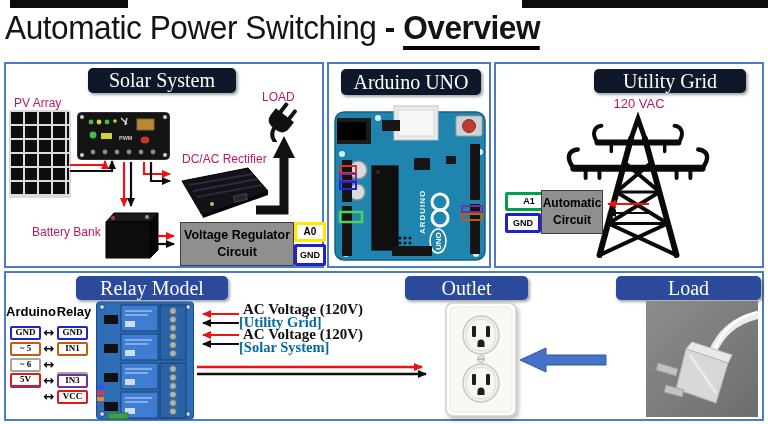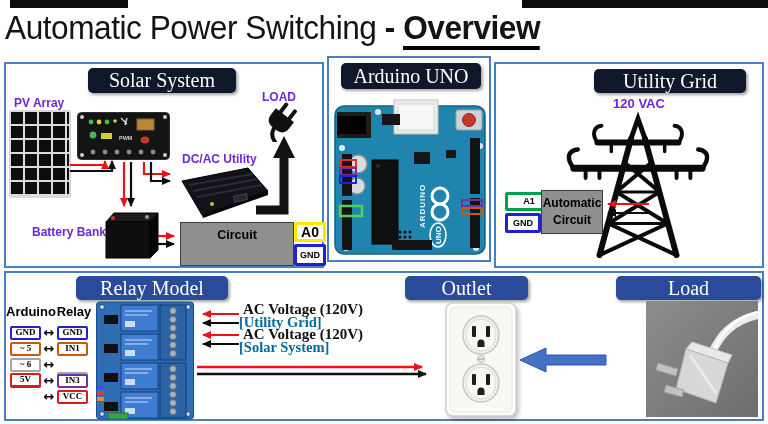--- a/index.html
+++ b/index.html
@@ -9,21 +9,21 @@
   .topbar{position:absolute;top:0;height:8px;background:#0d0d0d}
   .title{position:absolute;left:5px;top:8px;white-space:nowrap;font-size:34px;color:#141414;
     letter-spacing:-.5px;transform:scaleX(.93);transform-origin:0 0}
   .title .bold{font-weight:bold}
   .title .em{font-weight:bold;border-bottom:4px solid #000;padding-bottom:0}
   .panel{position:absolute;background:#fff;border:2.5px solid #4a7cc7}
   .hdr{position:absolute;color:#fff;font-family:"Liberation Serif",serif;text-align:center;
     border-radius:5px;box-shadow:1.5px 2px 3px rgba(0,0,0,.35)}
   .hdr.teal{background:#0f172a}
   .hdr.blue{background:#2b4a9c}
-  .lbl{position:absolute;font-weight:bold;font-size:12px;white-space:nowrap;color:#6d28d9}
+  .lbl{position:absolute;font-weight:normal;font-size:12px;white-space:nowrap;color:#be185d}
   .pin{position:absolute;background:#fff;text-align:center;font-weight:bold;color:#000;border-radius:2px}
   .graybox{position:absolute;background:#8f8f8f;border:1.5px solid #3f3f3f;color:#000;
     font-weight:bold;text-align:center}
   .wires{position:absolute;left:0;top:0;pointer-events:none}
   .pv{position:absolute;background-color:#0d0d0d;border:2.5px solid #d9d9d9;border-radius:2px;
     background-image:
       repeating-linear-gradient(to right,transparent 0 12.5px,#dcdcdc 12.5px 14px),
       repeating-linear-gradient(to bottom,transparent 0 12.5px,#dcdcdc 12.5px 14px)}
   .pill{position:absolute;width:31px;height:14px;background:#fff;border:2.5px solid #000;border-radius:2px;
     font:bold 9px/9.5px "Liberation Serif",serif;text-align:center;color:#000}
@@ -77,42 +77,43 @@
   <div class="lbl" style="left:256px;top:26px">LOAD</div>
   <svg class="abs" style="left:250px;top:38px" width="46" height="40" viewBox="0 0 46 40">
     <g transform="rotate(38 23 20)" fill="#101010">
       <rect x="16" y="0" width="4" height="12" rx="1.5"></rect>
         <rect x="27" y="0" width="4" height="12" rx="1.5"></rect>
       <path d="M12,11 h23 v8 q0,8 -8,9 h-7 q-8,-1 -8,-9 z"></path>
       <path d="M23,28 q1,8 9,10" stroke="#101010" stroke-width="4" fill="none" stroke-linecap="round"></path>
     </g>
   </svg>
 
-  <div class="lbl" style="left:176px;top:88px">DC/AC Utility</div>
+  <div class="lbl" style="left:176px;top:88px">DC/AC Rectifier</div>
   <svg class="abs" style="left:170px;top:100px" width="94" height="54" viewBox="0 0 94 54">
     <polygon points="6,17 72,4 92,27 26,51" fill="#12121a" stroke="#000"></polygon>
     <path d="M13,21 L77,10 M17,27 L82,15 M21,33 L86,21" stroke="#2c2c36" stroke-width="2" fill="none"></path>
     <polygon points="26,51 92,27 92,31 27,54" fill="#05050a"></polygon>
     <circle cx="36" cy="40" r="2" fill="#cfc23a"></circle>
     <rect x="58" y="31" width="13" height="6" fill="#26262e" stroke="#44444e" transform="rotate(-12 64 34)"></rect>
   </svg>
 
   <div class="lbl" style="left:26px;top:161px">Battery Bank</div>
   <svg class="abs" style="left:94px;top:146px" width="60" height="50" viewBox="0 0 60 50">
     <polygon points="6,12 14,3 58,3 50,12" fill="#1c1c1c" stroke="#000"></polygon>
     <polygon points="50,12 58,3 58,40 50,48" fill="#060606" stroke="#000"></polygon>
     <rect x="6" y="12" width="44" height="36" fill="#0e0e0e" stroke="#000"></rect>
     <circle cx="13" cy="8" r="2" fill="#c0392b"></circle>
       <circle cx="47" cy="7" r="2" fill="#9a9a9a"></circle>
   </svg>
 
   <div class="graybox" style="left:174px;top:158px;width:114px;height:44px;font-size:12.5px;line-height:17px;padding-top:4px">
+    <div>Voltage Regulator</div>
     <div>Circuit</div>
   </div>
-  <div class="pin" style="left:288px;top:158px;width:32px;height:20px;border:3px solid #ffe800;font-size:14px;line-height:14px">A0</div>
+  <div class="pin" style="left:288px;top:158px;width:32px;height:20px;border:3px solid #ffe800;font-size:10px;line-height:14px">A0</div>
   <div class="pin" style="left:288px;top:180px;width:32px;height:22px;border:3px solid #2121cc;font-size:9px;line-height:16px">GND</div>
 
   <svg class="wires" width="320" height="206" viewBox="0 0 320 206">
     <defs>
       <marker id="mr-s" markerWidth="9" markerHeight="8" refX="8" refY="4" orient="auto" markerUnits="userSpaceOnUse">
           <path d="M0,0 L9,4 L0,8 Z" fill="#ee1111"></path>
         </marker>
       <marker id="mb-s" markerWidth="9" markerHeight="8" refX="8" refY="4" orient="auto" markerUnits="userSpaceOnUse">
           <path d="M0,0 L9,4 L0,8 Z" fill="#0d0d0d"></path>
         </marker>
@@ -123,21 +124,21 @@
     <path d="M125,98 V142" stroke="#0d0d0d" stroke-width="2.2" fill="none" marker-end="url(#mb-s)"></path>
     <path d="M138,98 V110 H164" stroke="#ee1111" stroke-width="2.2" fill="none" marker-end="url(#mr-s)"></path>
     <path d="M145,98 V117 H164" stroke="#0d0d0d" stroke-width="2.2" fill="none" marker-end="url(#mb-s)"></path>
     <path d="M152,172 H168" stroke="#ee1111" stroke-width="2.2" fill="none" marker-end="url(#mr-s)"></path>
     <path d="M152,180 H168" stroke="#0d0d0d" stroke-width="2.2" fill="none" marker-end="url(#mb-s)"></path>
     <path d="M250,146 H278 V92" stroke="#111" stroke-width="9" fill="none"></path>
     <polygon points="267,94 289,94 278,72" fill="#111"></polygon>
   </svg>
 </div>
 
-<div class="panel" style="left:327px;top:56px;width:164px;height:206px">
+<div class="panel" style="left:327px;top:62px;width:164px;height:206px">
   <div class="hdr teal" style="left:12px;top:5px;width:140px;height:26px;font-size:20px;line-height:26px">Arduino UNO</div>
   <svg class="abs" style="left:5px;top:40px" width="152" height="158" viewBox="0 0 152 158">
     <rect x="1" y="8" width="150" height="148" rx="9" fill="#1f85ae" stroke="#15637f" stroke-width="1.5"></rect>
     <circle cx="44" cy="14" r="3" fill="#d8eef7"></circle>
       <circle cx="146" cy="48" r="3" fill="#d8eef7"></circle>
     <circle cx="8" cy="50" r="3" fill="#d8eef7"></circle>
       <circle cx="12" cy="150" r="3" fill="#d8eef7"></circle>
     <circle cx="142" cy="150" r="3" fill="#d8eef7"></circle>
     <rect x="3" y="14" width="34" height="26" fill="#1c1c1c"></rect>
       <rect x="3" y="18" width="29" height="18" fill="#000"></rect>

